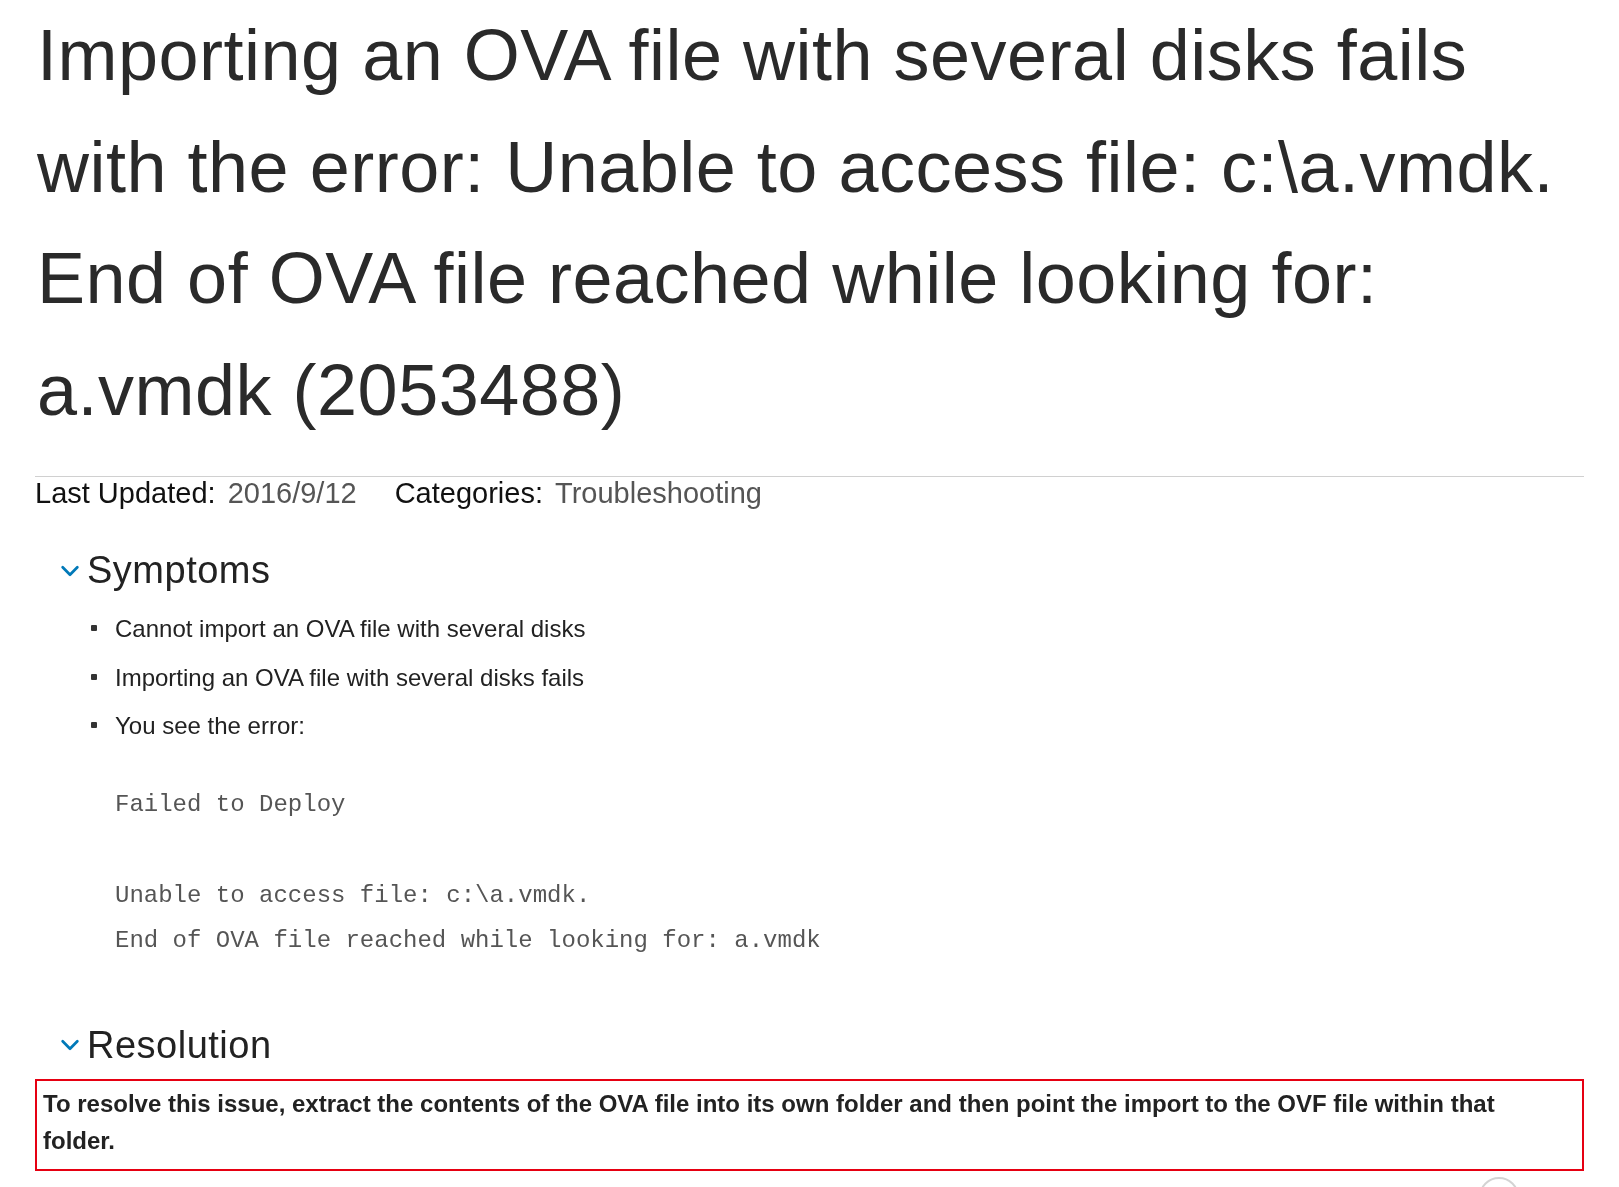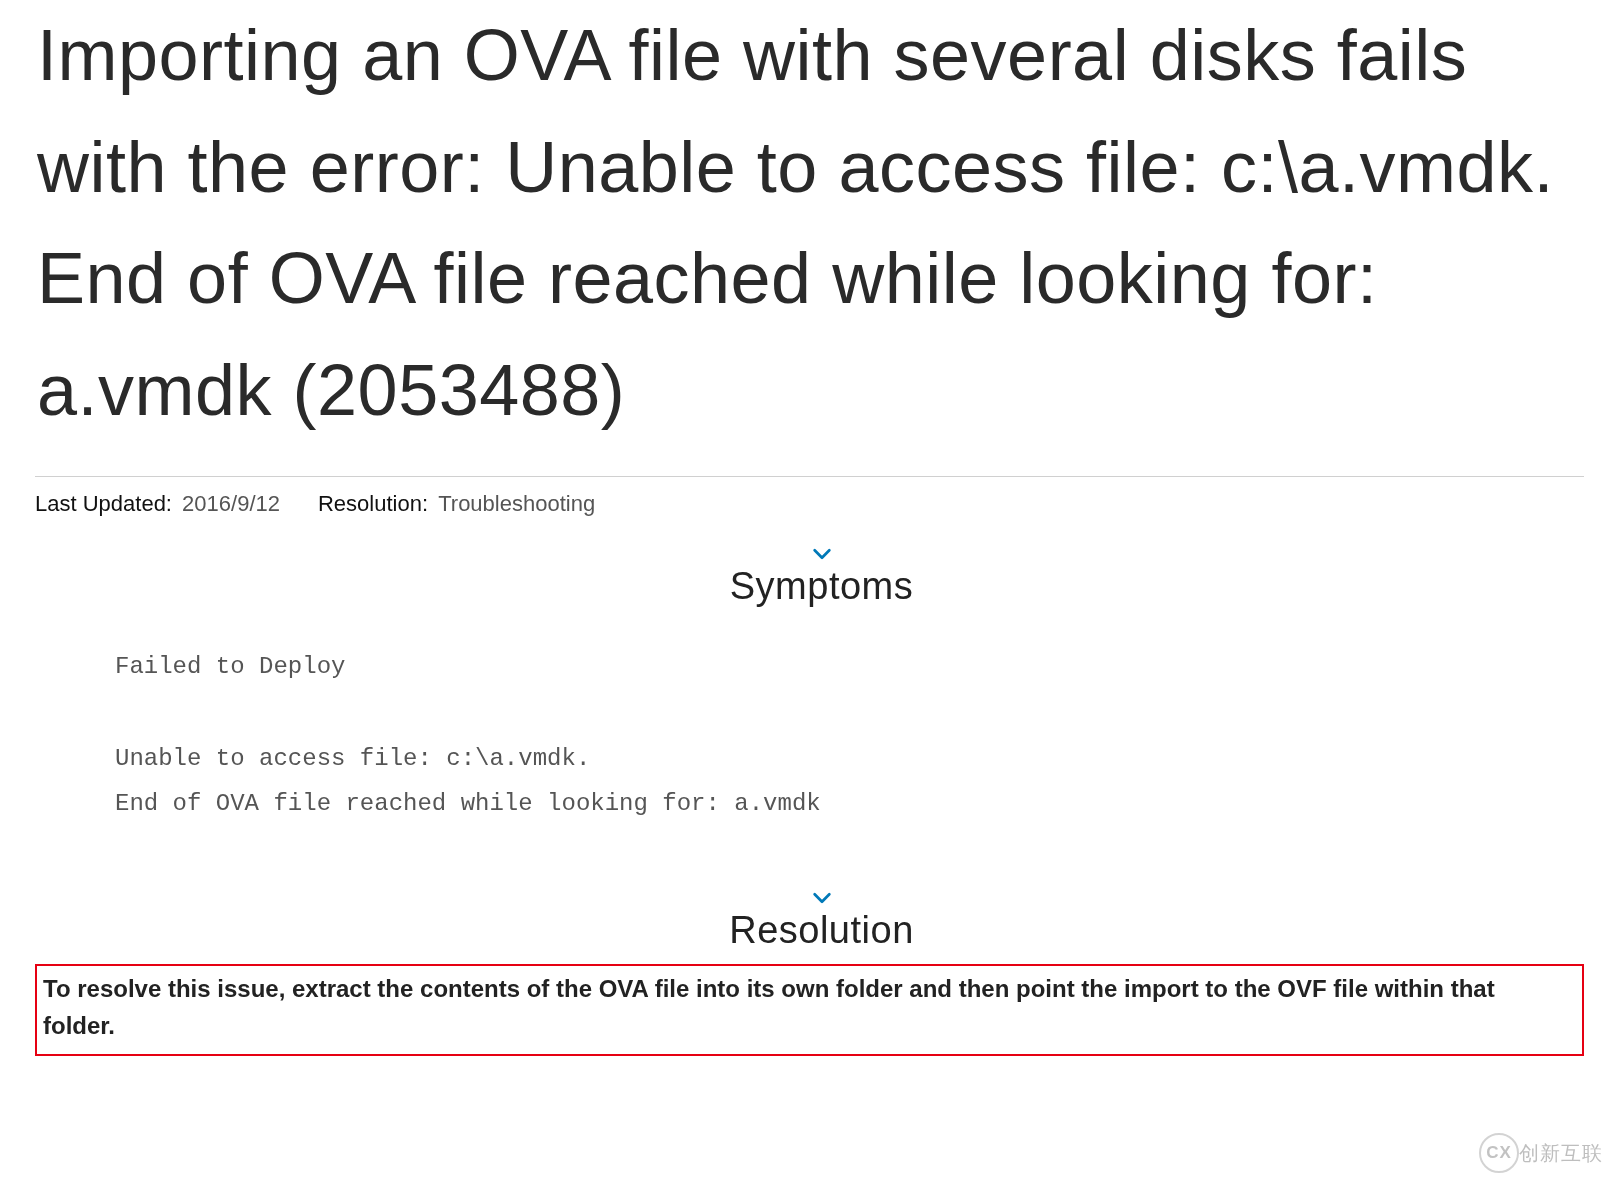--- a/index.html
+++ b/index.html
@@ -24,39 +24,37 @@
     font-weight:300;
     font-size:72px;
     line-height:1.55;
     letter-spacing:0.5px;
     margin:0 0 30px 0;
     padding:0 0 0 2px;
     color:#2a2a2a;
   }
   .meta-row{
     border-top:1px solid var(--rule);
-    padding-top:14px;
-    font-size:22px;
+    font-size:29px;
     color:var(--muted);
     display:flex;
     gap:38px;
-    margin-bottom:26px;
+    margin-bottom:39px;
   }
   .meta-label{color:#111;}
   .meta-value{color:#555;margin-left:4px;}
   .section{
     margin-left:24px;
   }
   .section-header{
     display:flex;
     align-items:center;
-    gap:0;
+    gap:6px;
     margin-bottom:18px;
     cursor:pointer;
-    flex-direction:column;
   }
   .section-header h2{
     font-weight:300;
     font-size:38px;
     letter-spacing:0.5px;
     margin:0;
     color:#222;
   }
   .chev{
     width:22px;height:22px;flex-shrink:0;
@@ -122,35 +120,40 @@
 <body>
 
 <h1 class="title">Importing an OVA file with several disks fails with the error: Unable to access file: c:\a.vmdk. End of OVA file reached while looking for: a.vmdk (2053488)</h1>
 
 <div class="meta-row">
   <span>
     <span class="meta-label">Last Updated:</span>
     <span class="meta-value">2016/9/12</span>
   </span>
   <span>
-    <span class="meta-label">Resolution:</span>
+    <span class="meta-label">Categories:</span>
     <span class="meta-value">Troubleshooting</span>
   </span>
 </div>
 
 <div class="section">
   <div class="section-header">
     <span class="chev">
       <svg viewBox="0 0 24 24">
           <path d="M4 8 L12 16 L20 8"></path>
         </svg>
     </span>
     <h2>Symptoms</h2>
   </div>
 
+  <ul class="bul">
+    <li>Cannot import an OVA file with several disks</li>
+    <li>Importing an OVA file with several disks fails</li>
+    <li>You see the error:</li>
+  </ul>
 
   <div class="code-block">Failed to Deploy
 
 Unable to access file: c:\a.vmdk.
 End of OVA file reached while looking for: a.vmdk</div>
 </div>
 
 <div class="section">
   <div class="section-header">
     <span class="chev">

